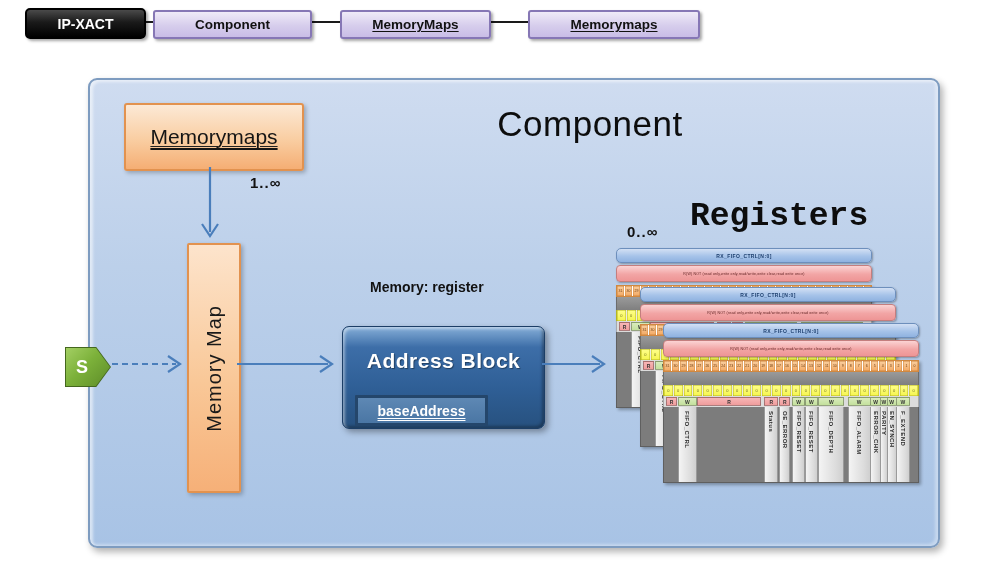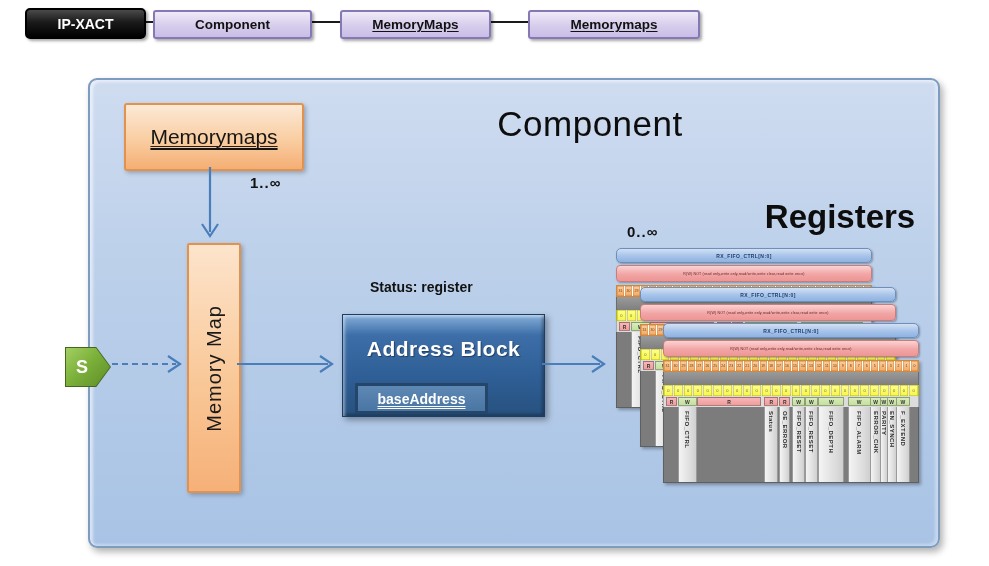--- a/index.html
+++ b/index.html
@@ -104,43 +104,43 @@
     display:flex;align-items:center;justify-content:center;
     padding-right:26%;box-sizing:border-box;
     color:#fff;font-weight:bold;font-size:18px;
   }
   
   .usage-label{
     position:absolute;left:280px;top:199px;font-size:14px;font-weight:bold;color:#111;
   }
   
   .address-block{
-    position:absolute;left:252px;top:234px;width:201px;height:101px;
-    border:1px solid #1c3e66;border-radius:0;
+    position:absolute;left:252px;top:246px;width:201px;height:101px;
+    border:1px solid #1c3e66;border-radius:7px;
     background:linear-gradient(180deg,#85aed8 0%,#3d6ea8 20%,#2f5f96 60%,#27517f 100%);
     box-shadow:inset 2px 2px 3px rgba(255,255,255,.45),
                inset -2px -2px 3px rgba(0,0,0,.3),
                3px 3px 6px rgba(0,0,0,.35);
   }
   .address-block-label{
     position:absolute;left:0;top:22px;width:100%;text-align:center;
     color:#fff;font-weight:bold;font-size:21px;letter-spacing:0.5px;
     text-shadow:1px 1px 1px rgba(0,0,0,.4);
   }
   .base-address-box{
     position:absolute;left:12px;top:68px;width:127px;height:25px;
     background:linear-gradient(180deg,#5e88b4 0%,#4a76a4 100%);
     border:3px solid #24466b;border-radius:1px;
     display:flex;align-items:center;justify-content:center;
     color:#fff;font-weight:bold;font-size:14px;
   }
   
   .registers-title{
-    position:absolute;left:600px;top:118px;width:300px;text-align:center;
-    font-size:33px;font-weight:bold;color:#0d0d0d;
+    position:absolute;left:600px;top:118px;width:300px;
+    font-size:33px;font-weight:bold;color:#0d0d0d;font-family:Liberation Mono, monospace;
   }
   
   .reg-card{position:absolute;width:256px;height:160px;display:flex;flex-direction:column;}
   .card-1{left:616px;top:248px;z-index:1;}
   .card-2{left:640px;top:287px;z-index:2;}
   .card-3{left:663px;top:323px;z-index:3;}
   .reg-header{
     height:13px;flex:none;border:1px solid #6d8fbc;border-radius:5px;
     background:linear-gradient(180deg,#d3e0f4 0%,#a6c3e9 55%,#8fb2e0 100%);
     box-shadow:1px 1px 2px rgba(0,0,0,.3);
@@ -223,21 +223,21 @@
   <div class="memorymap-box">
     <span class="vtext">Memory Map</span>
   </div>
 
   <div class="s-badge-outer">
     <div class="s-badge-inner">
       <span>S</span>
     </div>
   </div>
 
-  <div class="usage-label">Status: register</div>
+  <div class="usage-label">Memory: register</div>
 
   <div class="address-block">
     <div class="address-block-label">Address Block</div>
     <div class="base-address-box">
       <span class="u-solid-white"><span class="u-wavy">baseAddress</span></span>
     </div>
   </div>
 
   <div class="registers-title">Registers</div>
   <div class="mult-label mult-registers">0..∞</div>

